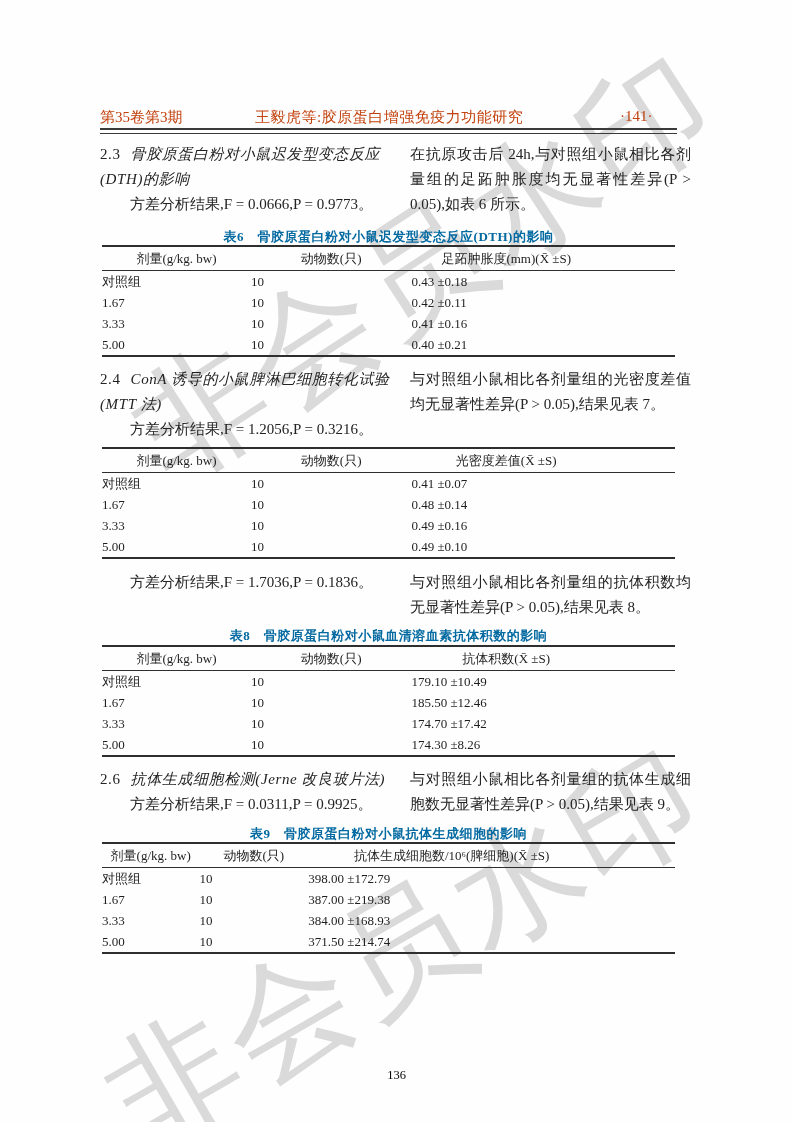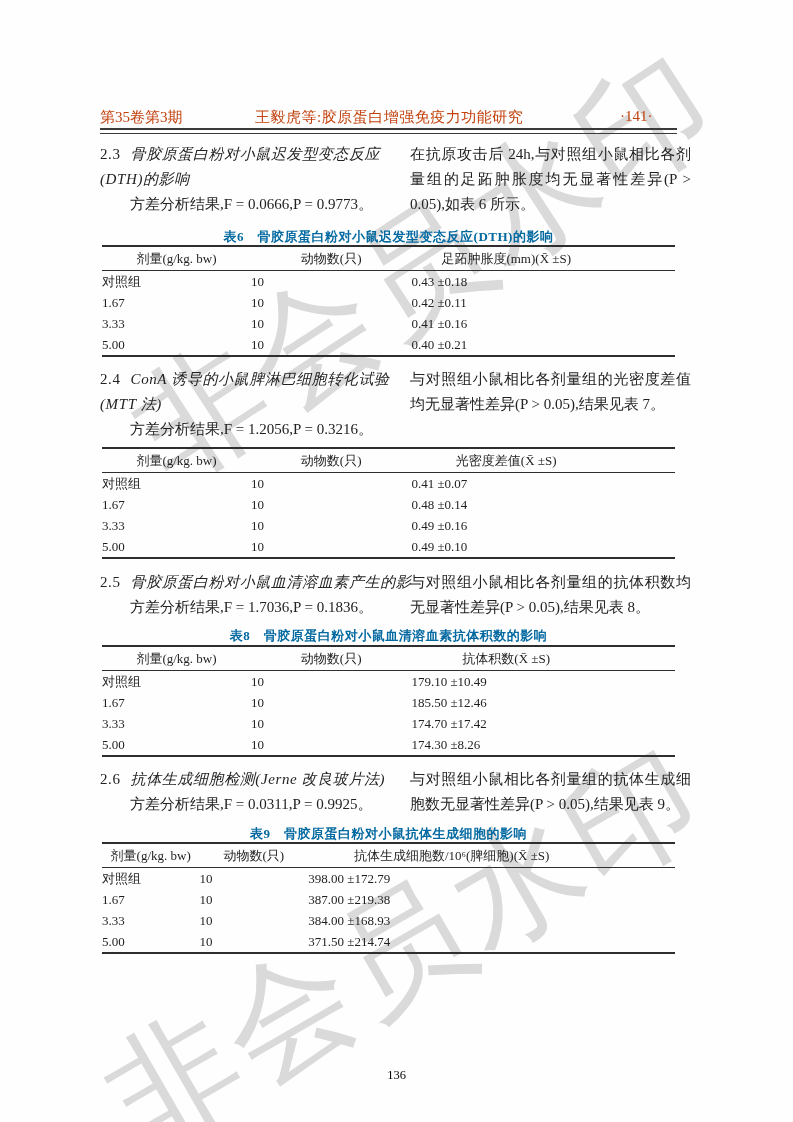--- a/index.html
+++ b/index.html
@@ -170,21 +170,20 @@
       <tr>
         <td>5.00</td>
         <td>10</td>
         <td>0.49 ±0.10</td>
       </tr>
     </tbody>
   </table>
 
   <div class="abs section s25">
     <div class="col-left">
-      <p class="sec-head"><span class="sec-num">2.5</span><span>骨胶原蛋白粉对小鼠血清溶血素产生的影</span></p>
       <p class="anova">方差分析结果,F = 1.7036,P = 0.1836。</p>
     </div>
     <div class="col-right">与对照组小鼠相比各剂量组的抗体积数均无显著性差异(P &gt; 0.05),结果见表 8。</div>
   </div>
 
   <div class="abs tbl-caption cap8">表8　骨胶原蛋白粉对小鼠血清溶血素抗体积数的影响</div>
   <table class="data-table type-a t8">
     <colgroup>
         <col class="c1">
         <col class="c2">

